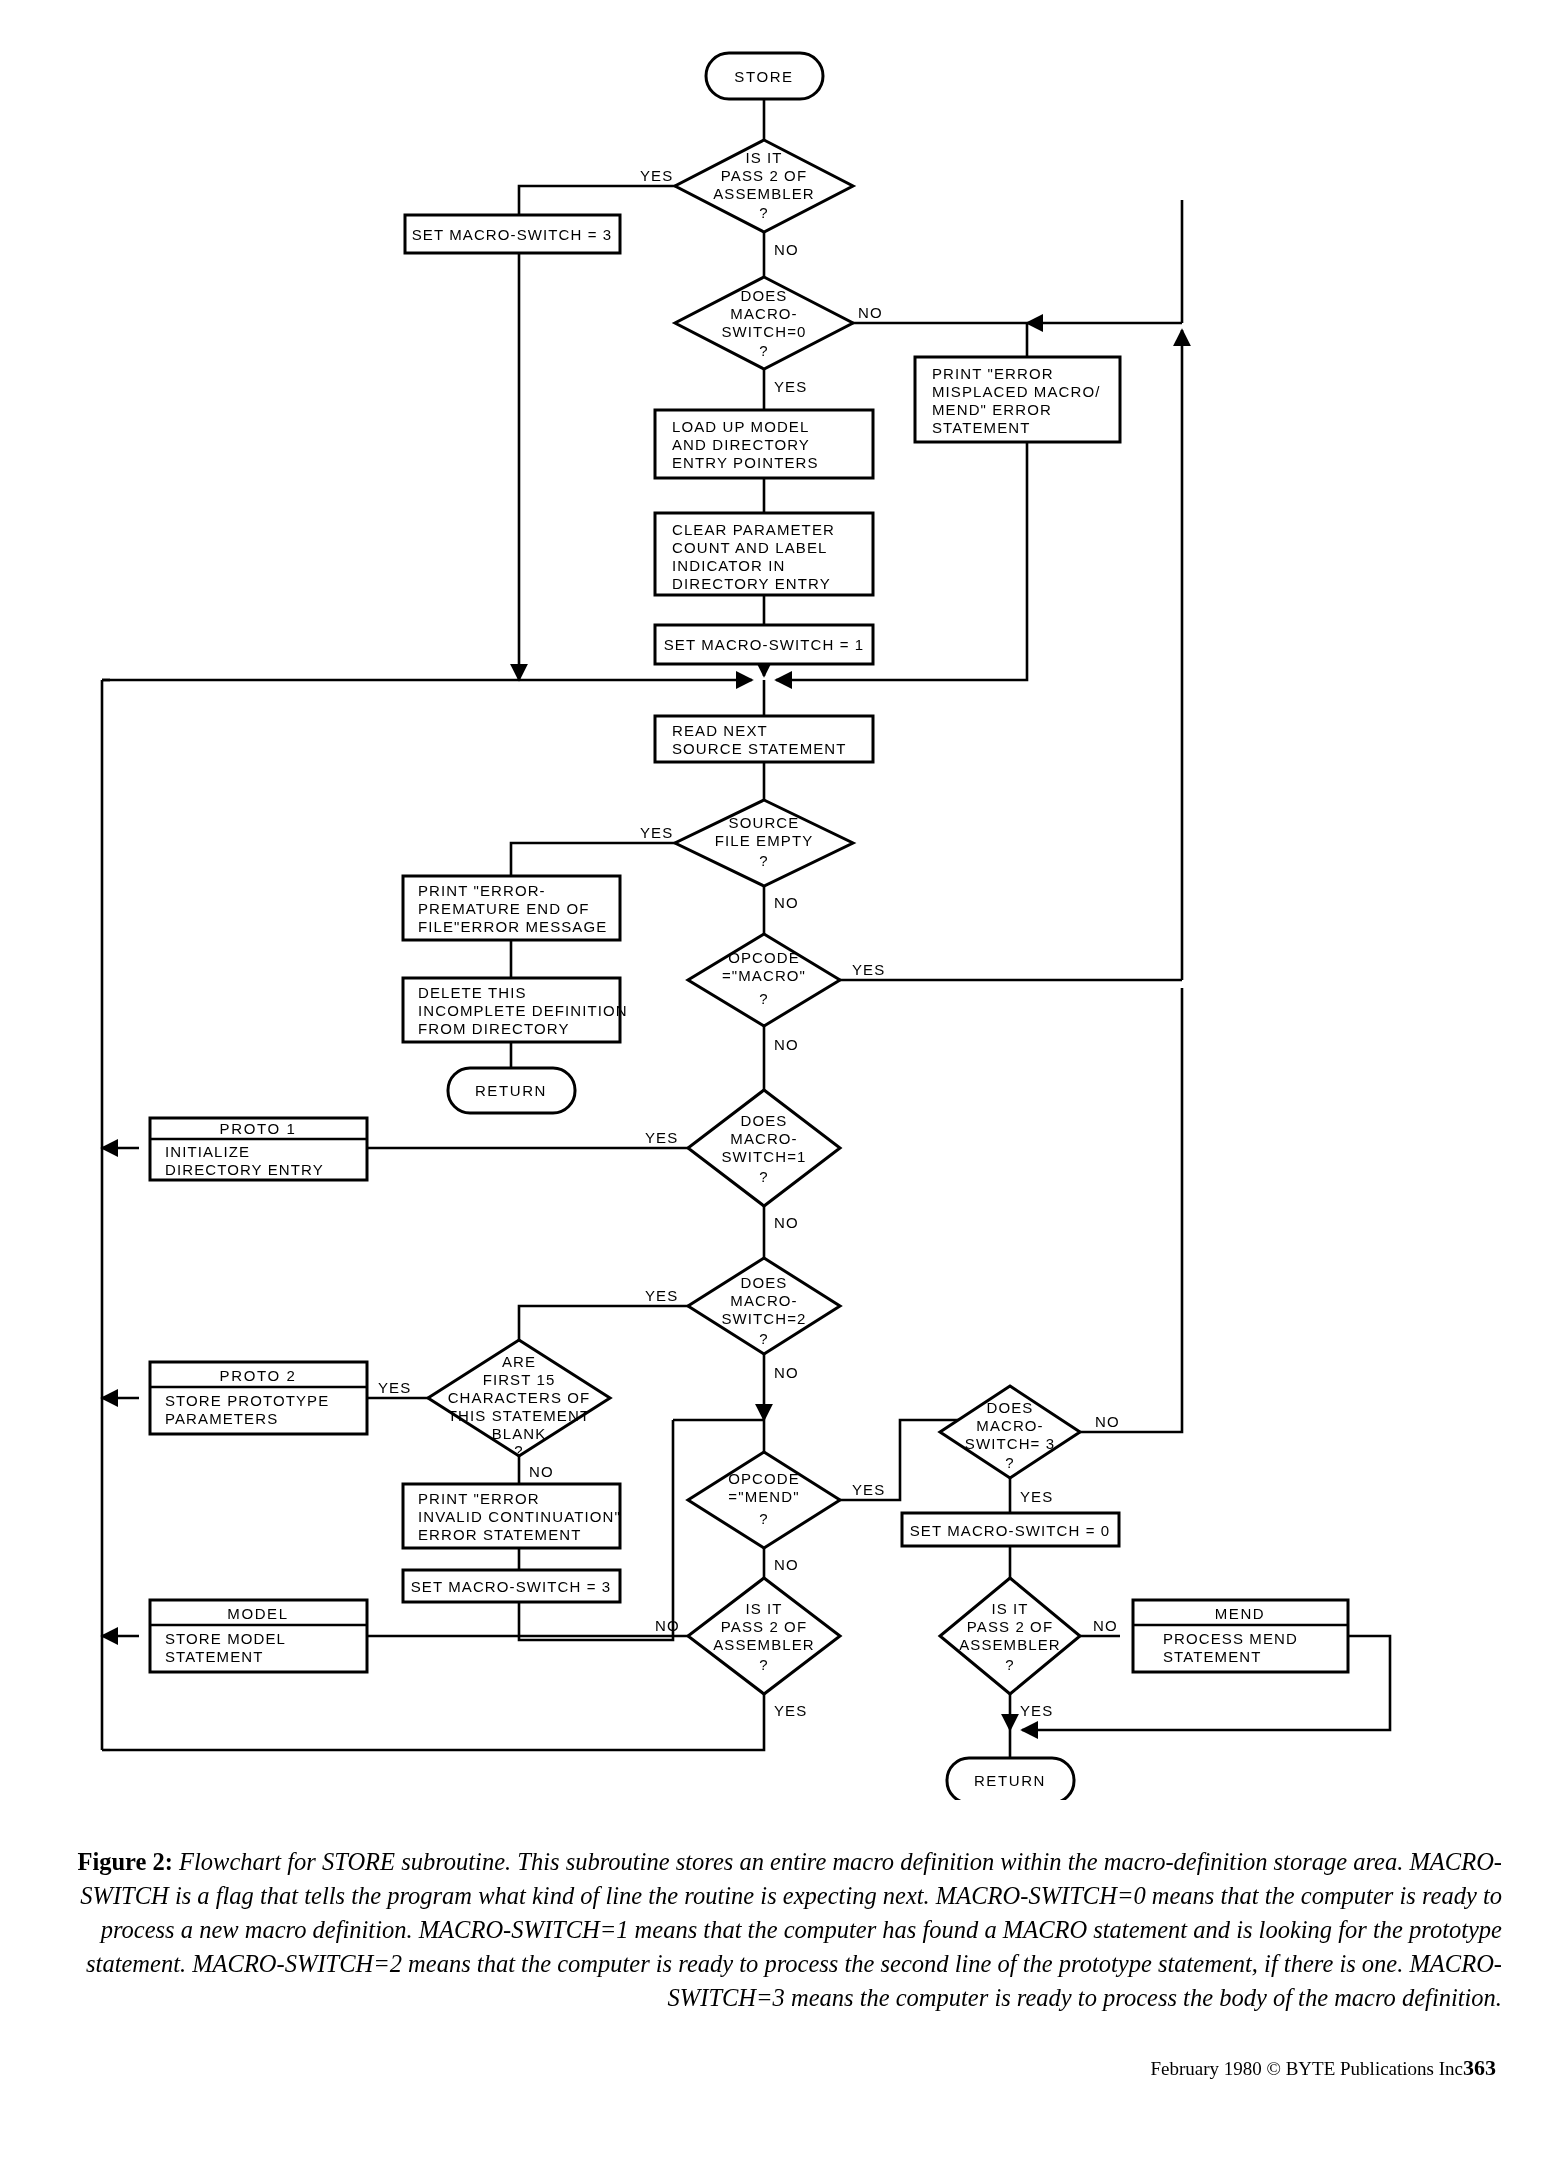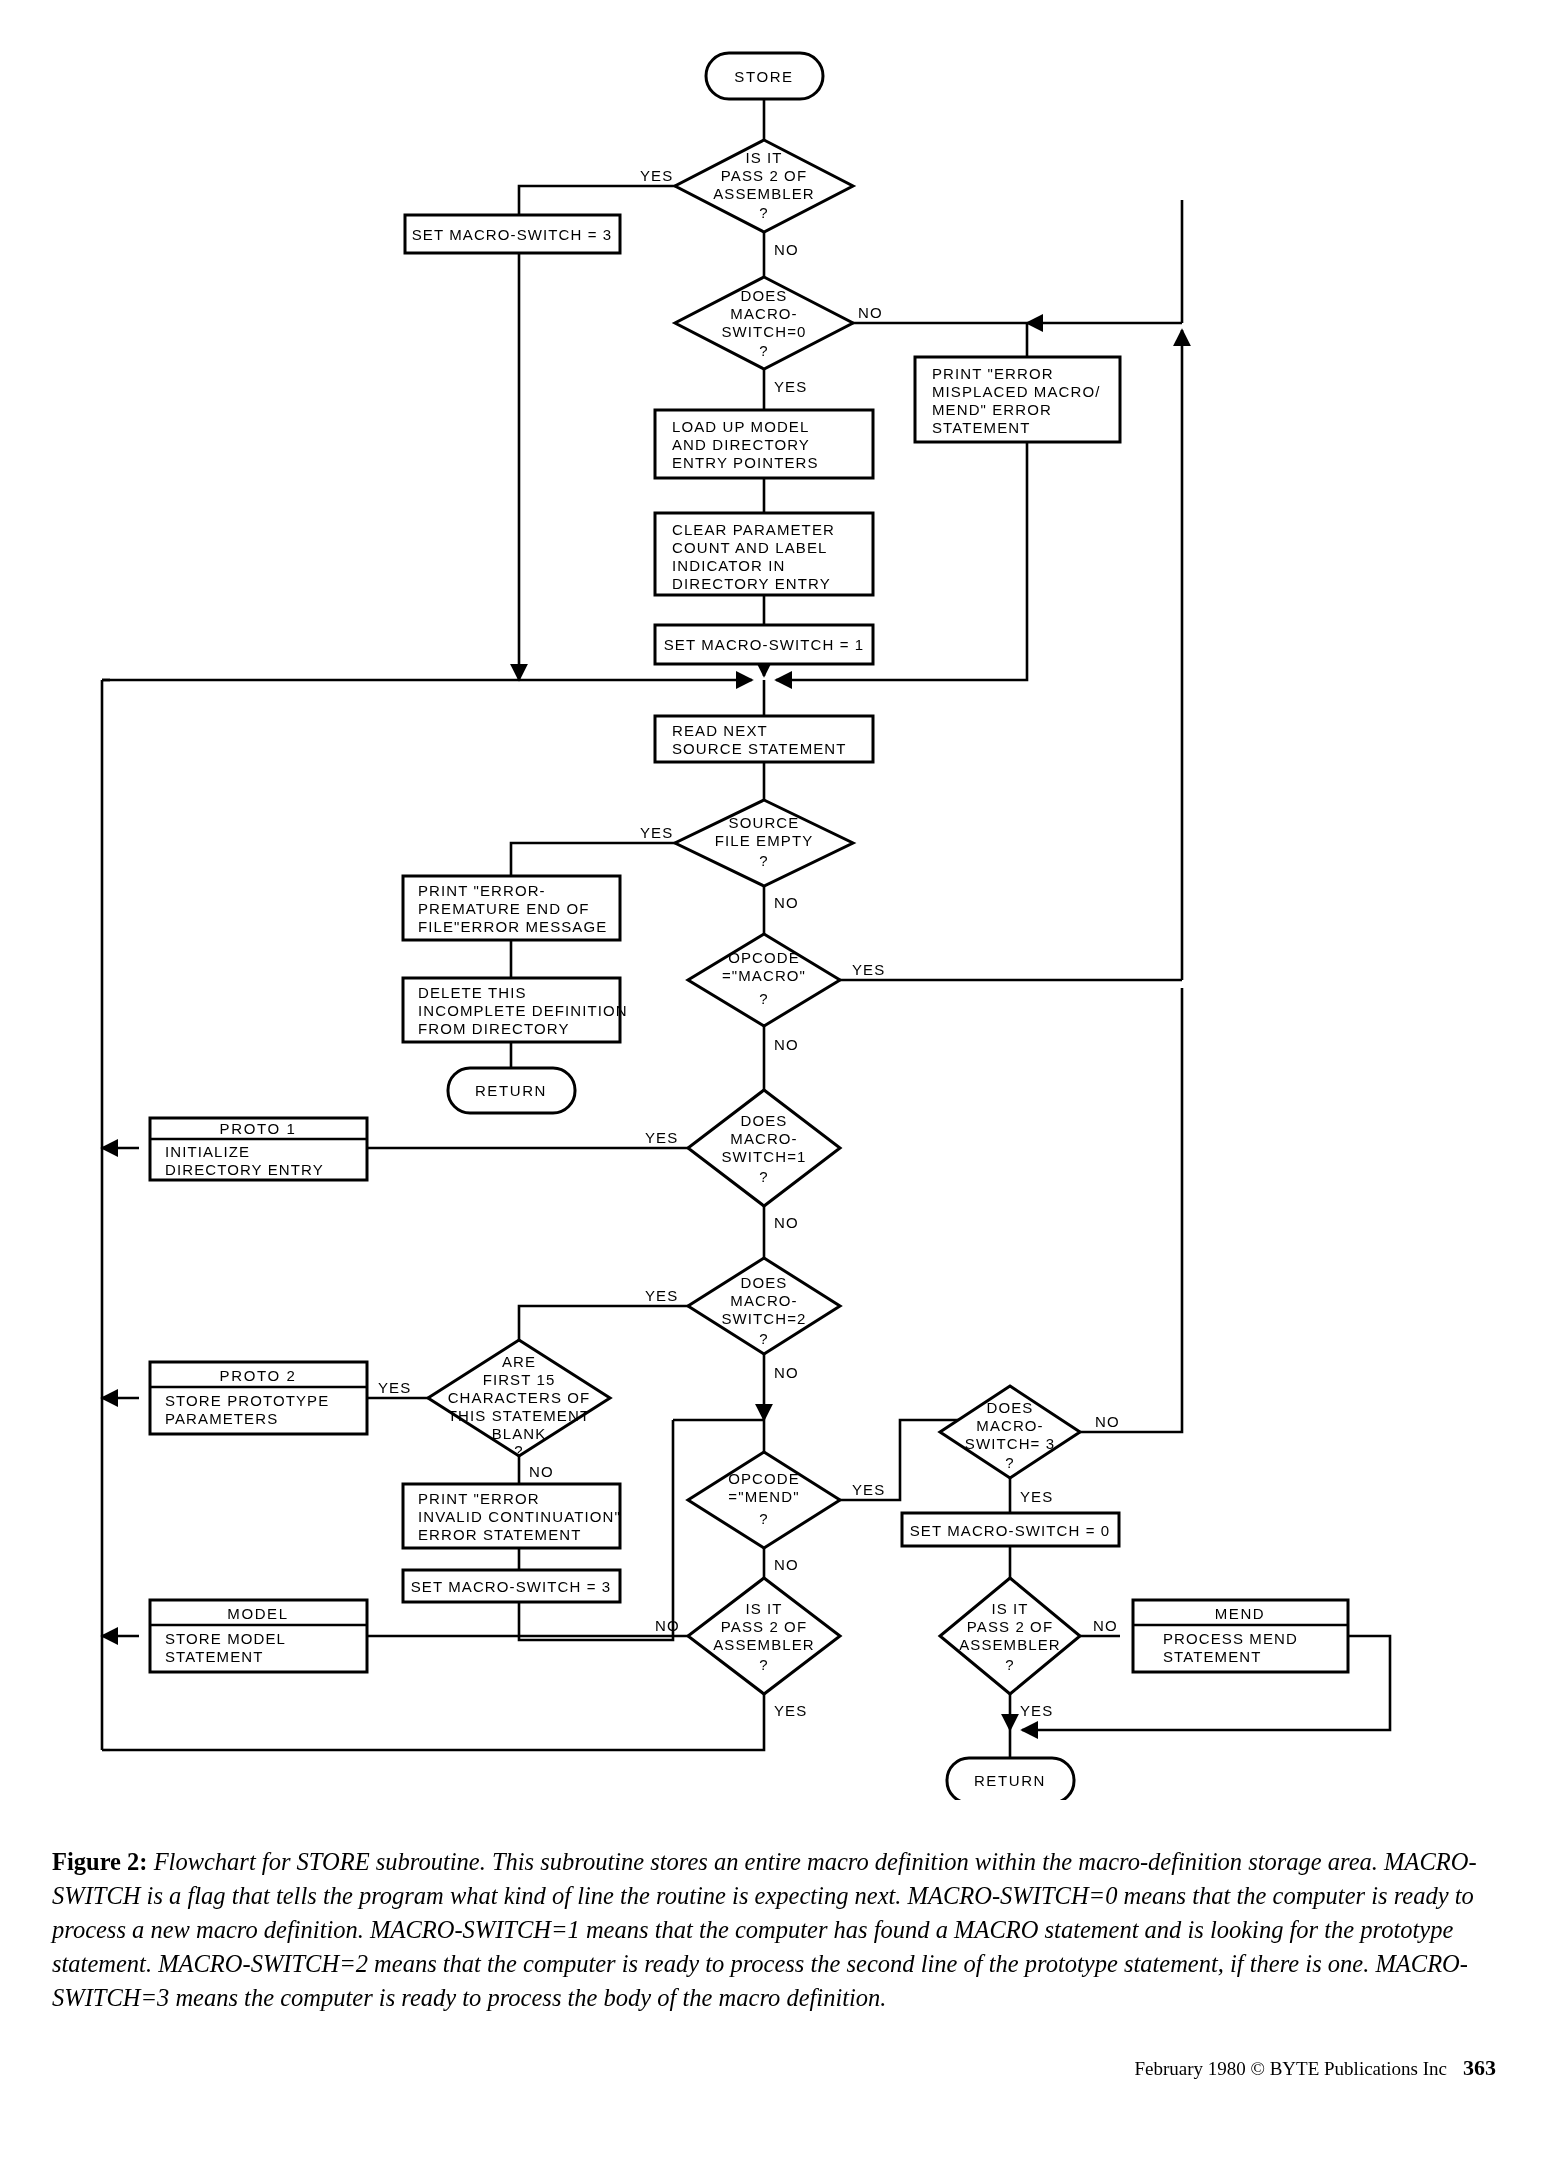--- a/index.html
+++ b/index.html
@@ -26,32 +26,32 @@
   svg#flowchart text.lbl{font-size:15px;}
   svg#flowchart text.hdr{font-size:15px;text-anchor:middle;letter-spacing:1.6px;}
   svg#flowchart text.ctr{font-size:15px;text-anchor:middle;}
 
   #caption{
     position:absolute;left:52px;top:1845px;width:1450px;
     font-family:"Liberation Serif", serif;
     font-style:italic;
     font-size:24.5px;
     line-height:34px;
-    text-align:left;
+    text-align:right;
     color:#000;
   }
   #caption b{font-style:normal;font-weight:bold;}
   #footer{
     position:absolute;right:52px;top:2055px;
     font-family:"Liberation Serif", serif;
     font-size:19px;
     color:#000;
     white-space:nowrap;
   }
-  #footer .pg{font-weight:bold;font-size:22px;margin-left:16px;}
+  #footer .pg{font-weight:bold;font-size:22px;}
 </style>
 </head>
 <body>
 
 <div id="figure-wrap">
 <svg id="flowchart" viewBox="0 0 1548 1800">
   <defs>
     <marker id="arr" viewBox="0 0 10 10" refX="9" refY="5" markerWidth="7" markerHeight="7" orient="auto-start-reverse">
       <path d="M0,0 L10,5 L0,10 z" fill="#000"></path>
     </marker>

